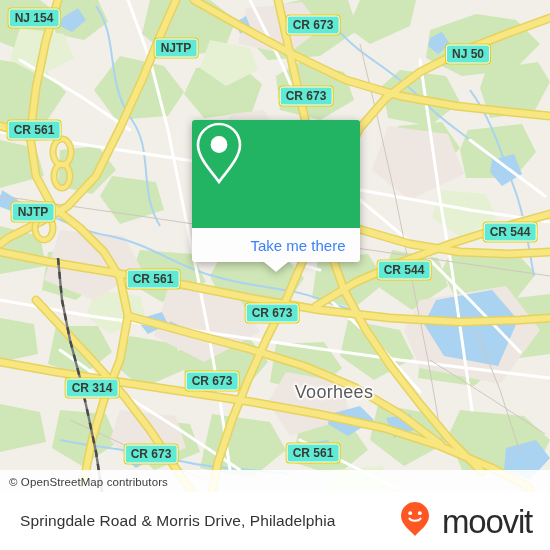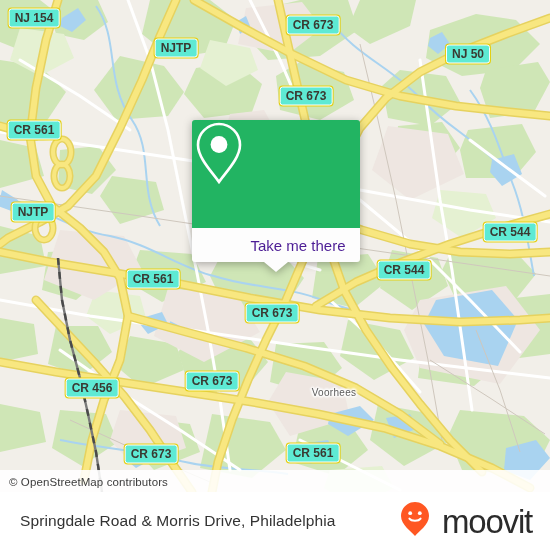--- a/index.html
+++ b/index.html
@@ -18,32 +18,32 @@
   .attrib-text{position:absolute;left:9px;bottom:4px;font-size:11.5px;color:#3c3c3c;
        letter-spacing:.1px;}
 
   
   .shield{position:absolute;transform:translate(-50%,-50%);
           background:#5eead4;border:1.6px solid #ffffff;border-radius:3px;
           box-shadow:0 0 0 1px #e3cf12;
           padding:1px 5px 2px 5px;font-size:12px;font-weight:700;color:#3a3a32;
           line-height:14px;white-space:nowrap;}
   .place{position:absolute;transform:translate(-50%,-50%);
-         font-size:10px;color:#5b5b5b;white-space:nowrap;letter-spacing:.3px;
+         font-size:18px;color:#5b5b5b;white-space:nowrap;letter-spacing:.3px;
          text-shadow:1px 1px 1.6px #fff,-1px 1px 1.6px #fff,1px -1px 1.6px #fff,-1px -1px 1.6px #fff,
                      0 2px 2px #fff,0 -2px 2px #fff,2px 0 2px #fff,-2px 0 2px #fff;}
 
   
   #popup{position:absolute;left:192px;top:120px;width:168px;
          filter:drop-shadow(0 2px 4px rgba(0,0,0,.30));}
   .popup-head{height:108px;background:#22b462;border-radius:3px 3px 0 0;
               display:flex;align-items:center;justify-content:center;}
   .popup-foot{height:34px;background:#fdfdfd;border-radius:0 0 3px 3px;
               display:flex;align-items:center;justify-content:center;}
-  .popup-foot span{font-size:15px;color:#4c1d95;margin-left:44px;}
+  .popup-foot span{font-size:15px;color:#3b82f6;margin-left:44px;}
   .popup-tail{position:absolute;left:50%;top:142px;transform:translateX(-50%);
               width:0;height:0;border-left:12px solid transparent;
               border-right:12px solid transparent;border-top:10px solid #fdfdfd;}
 
   
   #footer{position:absolute;left:0;top:492px;width:550px;height:58px;background:#ffffff;
           overflow:hidden;}
   .footer-row{position:absolute;left:0;top:0;width:550px;height:58px;
               display:flex;align-items:center;justify-content:space-between;
               padding:0 18px 0 20px;box-sizing:border-box;}
@@ -225,21 +225,21 @@
     <div class="shield" style="left:176px;top:48px">NJTP</div>
     <div class="shield" style="left:313px;top:25px">CR 673</div>
     <div class="shield" style="left:468px;top:54px">NJ 50</div>
     <div class="shield" style="left:306px;top:96px">CR 673</div>
     <div class="shield" style="left:34px;top:130px">CR 561</div>
     <div class="shield" style="left:33px;top:212px">NJTP</div>
     <div class="shield" style="left:510px;top:232px">CR 544</div>
     <div class="shield" style="left:404px;top:270px">CR 544</div>
     <div class="shield" style="left:153px;top:279px">CR 561</div>
     <div class="shield" style="left:272px;top:313px">CR 673</div>
-    <div class="shield" style="left:92px;top:388px">CR 456</div>
+    <div class="shield" style="left:92px;top:388px">CR 314</div>
     <div class="shield" style="left:212px;top:381px">CR 673</div>
     <div class="shield" style="left:151px;top:454px">CR 673</div>
     <div class="shield" style="left:313px;top:453px">CR 561</div>
 
     <div id="popup">
       <div class="popup-head">
         <span>
           <svg width="54" height="66" viewBox="0 0 54 66" aria-hidden="true">
             <path d="M27,4 C38.6,4 48,13.4 48,25 C48,38 34,52 27,62 C20,52 6,38 6,25 C6,13.4 15.4,4 27,4 Z" fill="none" stroke="#ffffff" stroke-width="2.6"></path>
             <circle cx="27" cy="24.5" r="8.4" fill="#ffffff"></circle>

